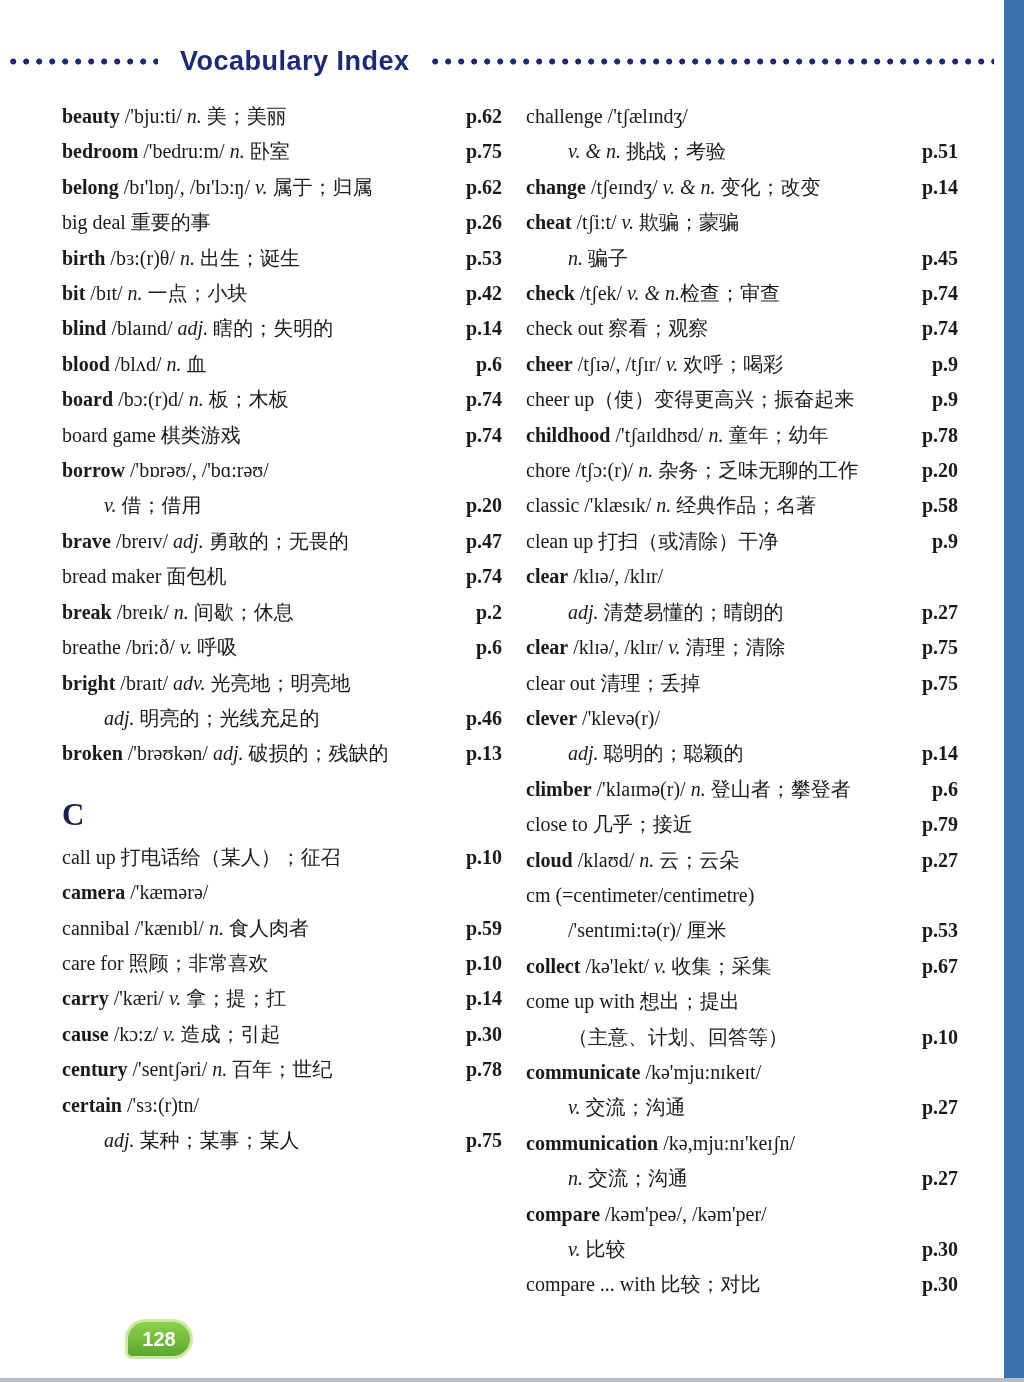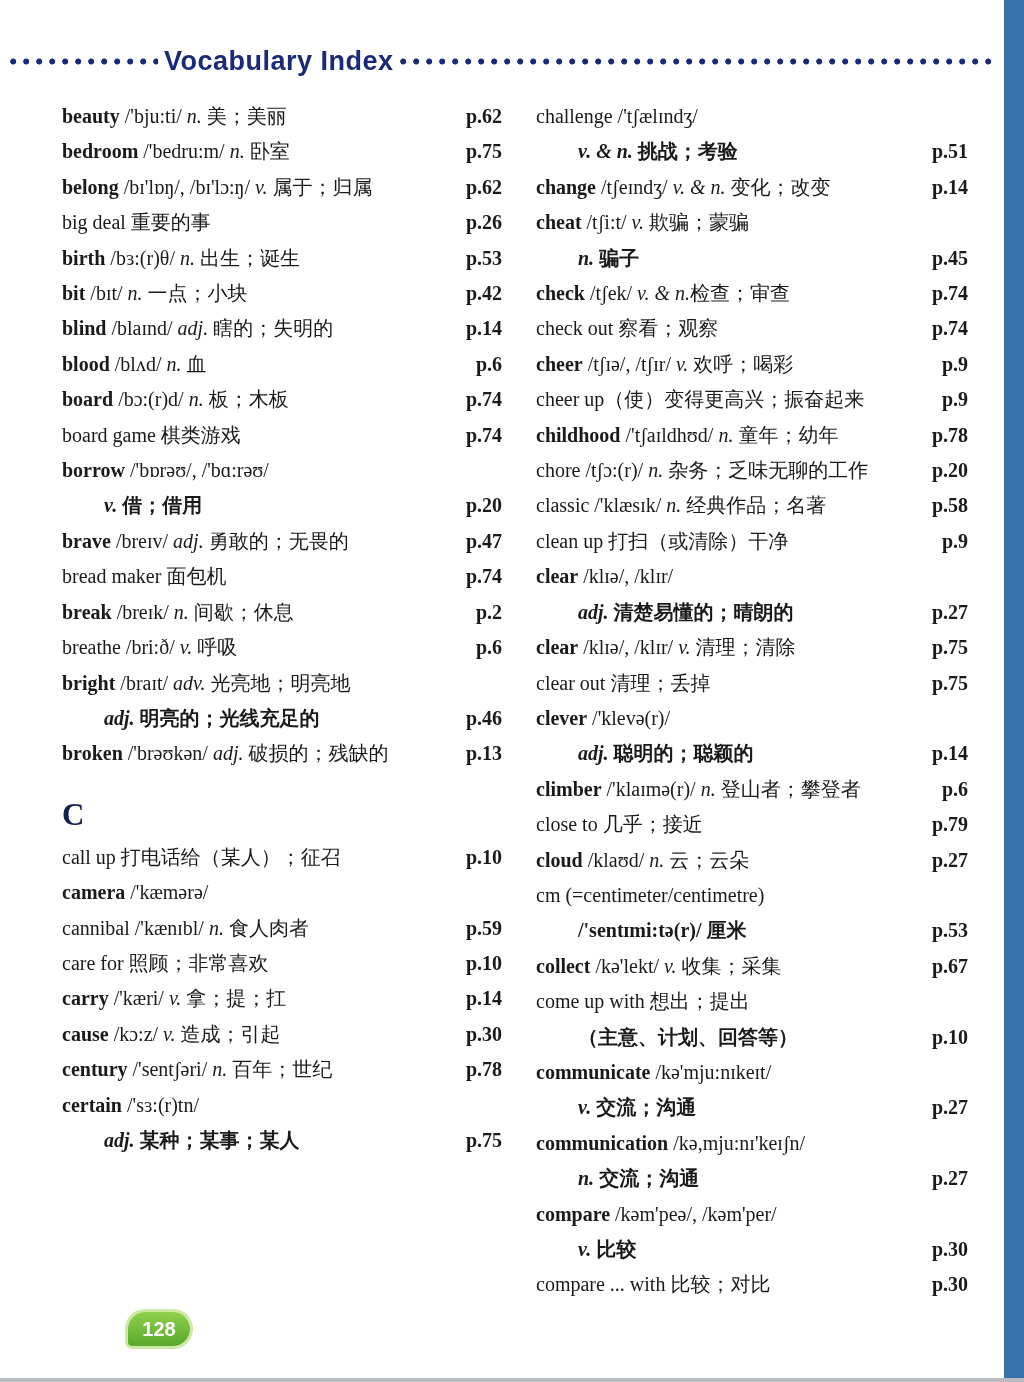--- a/index.html
+++ b/index.html
@@ -38,55 +38,55 @@
     background-size: 13px 7px;
     background-repeat: repeat-x;
   }
   .dots-left { width: 148px; flex: 0 0 auto; }
   .dots-right { flex: 1 1 auto; }
   .title {
     font-family: "Liberation Sans", "DejaVu Sans", sans-serif;
     font-weight: bold;
     font-size: 27px;
     color: #1b2a78;
-    margin: 0 6px;
+    margin: 0 22px;
     letter-spacing: 0.5px;
     white-space: nowrap;
   }
   
   .columns {
     display: flex;
     padding: 22px 4px 0 62px;
   }
   .col { width: 440px; }
-  .col + .col { margin-left: 34px; width: 432px; }
+  .col + .col { margin-left: 24px; width: 432px; }
   .line {
     display: flex;
     align-items: baseline;
     font-size: 20px;
     line-height: 35.4px;
   }
   .txt { flex: 1 1 auto; }
-  .line.indent .txt { padding-left: 42px; font-weight: bold; }
+  .line.indent .txt { padding-left: 42px; }
   .seg-b { font-weight: bold; }
   .seg-i { font-style: italic; }
   .pg { font-weight: bold; margin-left: 6px; white-space: nowrap; }
   .letter {
     font-weight: bold;
     font-size: 31px;
     color: #14214f;
     margin-top: 24px;
     margin-bottom: 6px;
     line-height: 38px;
   }
   
   .page-badge {
     position: absolute;
     left: 128px;
-    bottom: 36px;
+    bottom: 26px;
     width: 62px;
     height: 34px;
     background: linear-gradient(180deg, #8ed14b 0%, #5aa82c 100%);
     border-radius: 17px 17px 17px 4px;
     box-shadow: 0 0 0 3px #cde9a4;
     display: flex;
     align-items: center;
     justify-content: center;
     font-family: "Liberation Sans", "DejaVu Sans", sans-serif;
     font-weight: bold;

